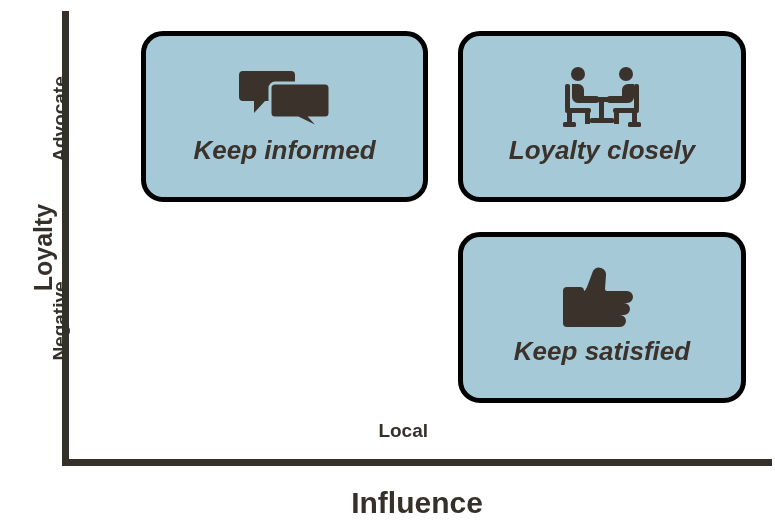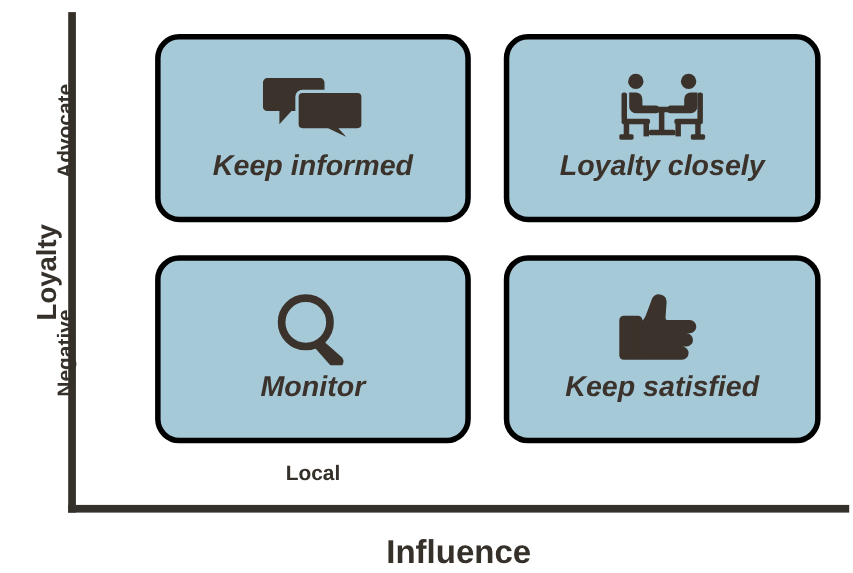--- a/index.html
+++ b/index.html
@@ -91,20 +91,21 @@
     top: 420px;
     font-size: 19px;
     font-weight: bold;
     color: #35302a;
     text-align: center;
     white-space: nowrap;
   }
   .tick-x-local {
     left: 141px;
     width: 287px;
+    text-align: right;
   }
   .tick-x-regional {
     left: 458px;
     width: 288px;
   }
 
   
   .quadrant {
     position: absolute;
     box-sizing: border-box;
@@ -186,29 +187,20 @@
 
           <rect x="33" y="31" width="34" height="5" rx="2"></rect>
           <rect x="47" y="35" width="5" height="18"></rect>
           <rect x="38" y="52" width="24" height="5" rx="1.5"></rect>
         </g>
       </svg>
     </div>
     <div class="quadrant-label">Loyalty closely</div>
   </div>
 
-  <div class="quadrant q-bottom-left">
-    <div class="quadrant-icon">
-      <svg width="72" height="66" viewBox="0 0 72 66" aria-hidden="true">
-        <circle cx="29" cy="27" r="22" fill="none" stroke="#3b332b" stroke-width="7"></circle>
-        <path d="M44 43 l18 16 a6.5 6.5 0 0 1 -9 9 l-16 -18 z" fill="#3b332b"></path>
-      </svg>
-    </div>
-    <div class="quadrant-label">Monitor</div>
-  </div>
 
   <div class="quadrant q-bottom-right">
     <div class="quadrant-icon">
       <svg width="82" height="64" viewBox="0 0 82 64" aria-hidden="true">
         <g fill="#3b332b">
           <rect x="2" y="20" width="21" height="40" rx="4"></rect>
           <path d="M33 60 h26 a6 6 0 0 0 0 -12 h4 a6 6 0 0 0 0 -12 h3 a6 6 0 0 0 0 -12 h-20 q-2 0 -2 -2 l1 -14 a7 7 0 0 0 -13 -4 l-6 16 q-1 3 -4 5 l-2 1 v34 z"></path>
         </g>
       </svg>
     </div>

